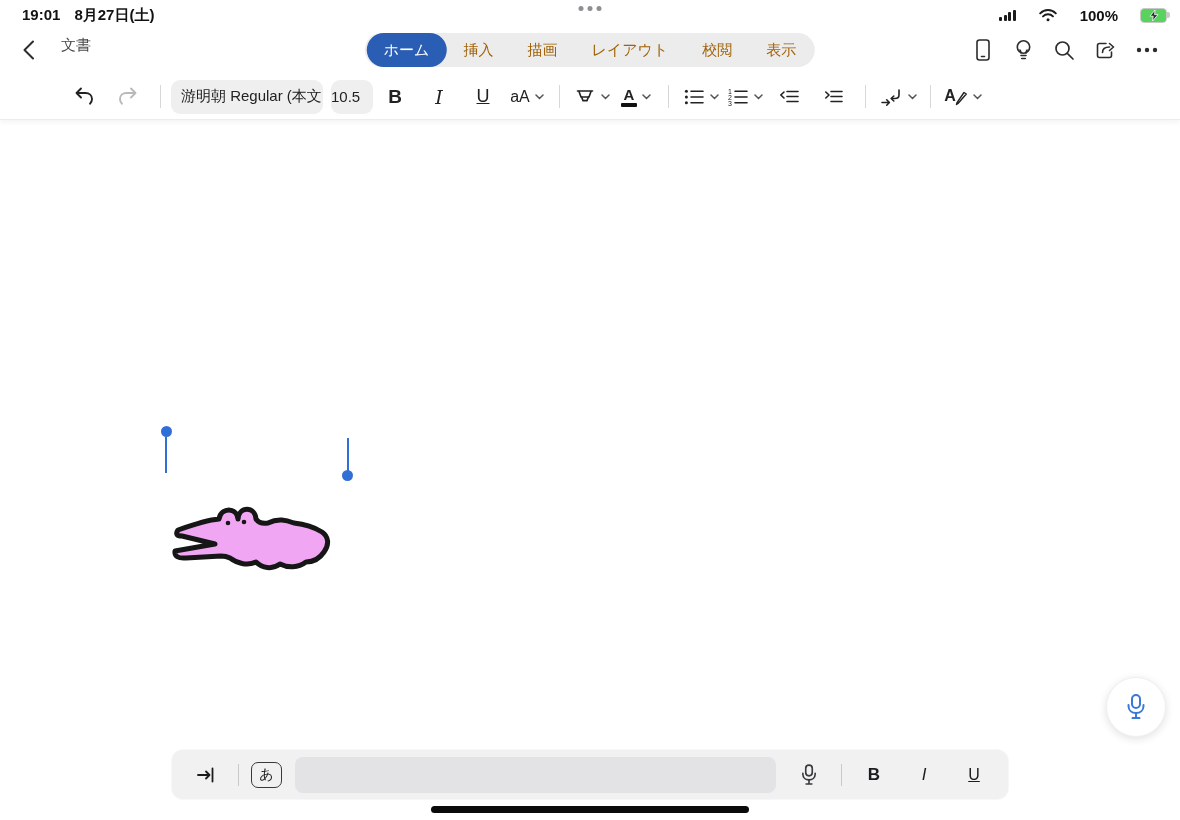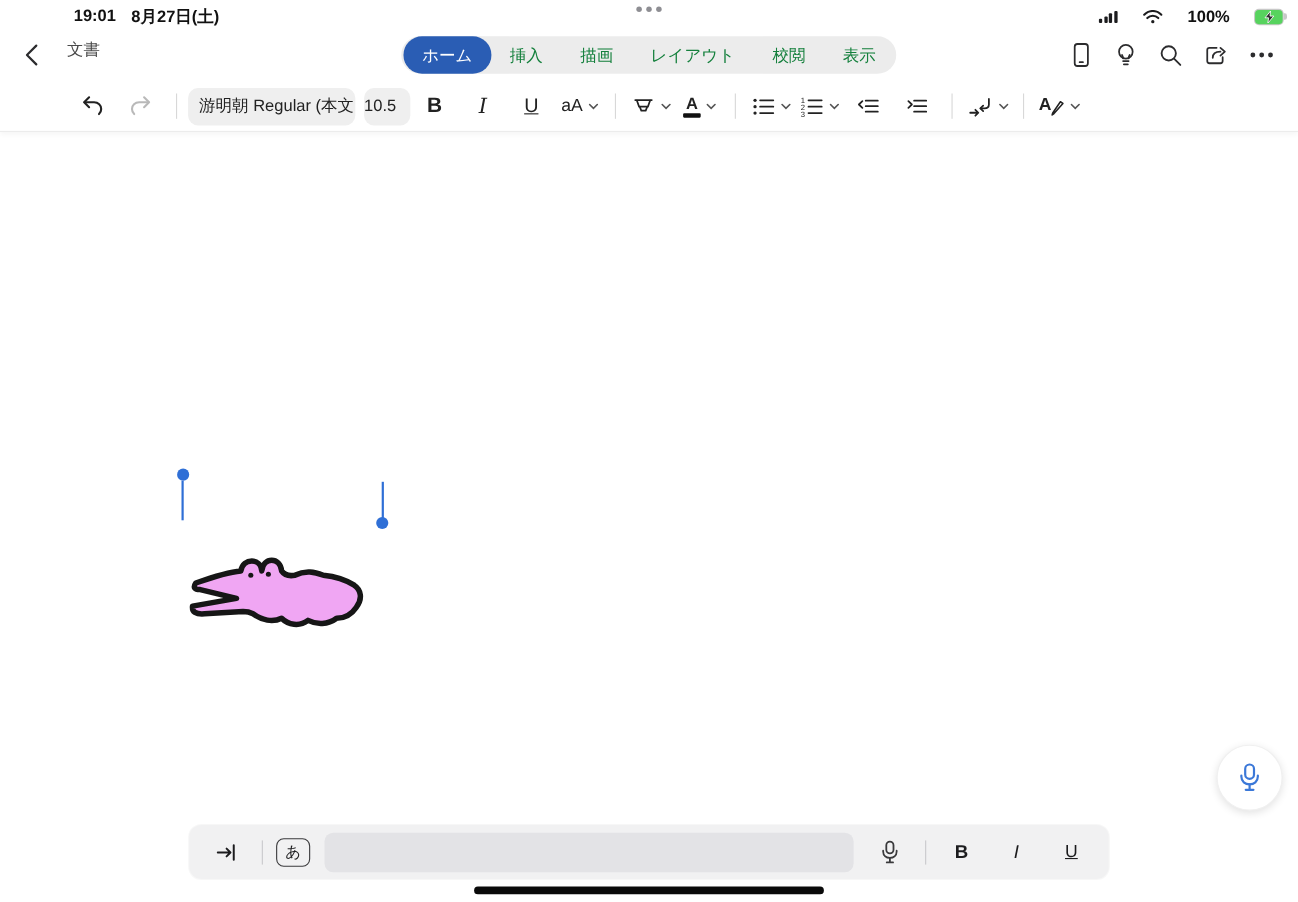--- a/index.html
+++ b/index.html
@@ -1,38 +1,38 @@
 <!DOCTYPE html>
 <html><head>
 <meta charset="utf-8">
 <style>
   * { margin:0; padding:0; box-sizing:border-box; }
   html,body { width:1180px; height:820px; overflow:hidden; }
   body { font-family:"Liberation Sans", sans-serif; background:#fff; color:#222; position:relative; }
 
   
   .status-bar{ height:26px; display:flex; align-items:center; justify-content:space-between;
-    padding:4px 14px 0 22px; font-size:15px; font-weight:600; color:#111; background:#fff;margin-left:45px;}
+    padding:4px 14px 0 22px; font-size:15px; font-weight:600; color:#111; background:#fff;}
   .status-left{ display:flex; gap:14px; }
   .status-center{ position:absolute; left:50%; transform:translateX(-50%); top:6px; display:flex; gap:4px;}
   .status-center i{ width:5px;height:5px;border-radius:50%;background:#8e8e93;display:block;}
   .status-right{ display:flex; align-items:center; gap:23px;}
   .cell-bars{ display:flex; align-items:flex-end; gap:1.5px; height:11px;}
   .cell-bars i{ width:3px; background:#1c1c1e; border-radius:1px; display:block;}
   .batt{ width:25px; height:13px; border-radius:3.5px; background:#57d35e; position:relative; display:flex; align-items:center; justify-content:center; box-shadow:0 0 0 1px #c8c8c8;}
   .batt:after{ content:""; position:absolute; right:-3.5px; top:3.5px; width:2.5px; height:6px; background:#c8c8c8; border-radius:0 2px 2px 0;}
 
   
   .nav-bar{ height:48px; display:flex; align-items:center; padding:0 18px; position:relative; background:#fff;}
   .nav-left{ display:flex; align-items:flex-start; gap:22px;}
   .nav-title{ font-size:15px; color:#4a4a4a;}
   .icon-btn{ background:none; border:none; padding:4px; cursor:pointer; display:flex; align-items:center; justify-content:center;}
   .seg{ position:absolute; left:50%; transform:translateX(-50%); display:flex; align-items:flex-start;
     background:#ececec; border-radius:17px; height:34px; padding:0 2px;}
-  .seg-tab{ border:none; background:none; font-size:15px; color:#15803d; padding:0 17px; height:34px; border-radius:17px; cursor:pointer; font-family:inherit;}
+  .seg-tab{ border:none; background:none; font-size:15px; color:#a16207; padding:0 17px; height:34px; border-radius:17px; cursor:pointer; font-family:inherit;}
   .seg-tab.active{ background:#2a5db4; color:#fff;}
   .nav-right{ margin-left:auto; display:flex; align-items:center; gap:10px;}
 
   
   .toolbar{ height:46px; display:flex; align-items:center; padding:0 58px 0 62px; background:#fff;
     border-bottom:1px solid #ececec; box-shadow:0 3px 5px rgba(0,0,0,0.045); position:relative; z-index:5;}
   .tb-btn{ background:none; border:none; height:40px; min-width:44px; display:flex; align-items:center; justify-content:center; gap:5px; cursor:pointer; font-family:inherit; color:#222;}
   .tb-sep{ width:1px; height:23px; background:#d8d8d8; margin:0 10px; flex:none;}
   .pill{ background:#efefef; border:none; border-radius:9px; height:34px; font-size:15px; color:#222; cursor:pointer; font-family:inherit;}
   .pill.font-name{ width:152px; padding:0 10px; text-align:left; white-space:nowrap; overflow:hidden; margin-right:8px;}

